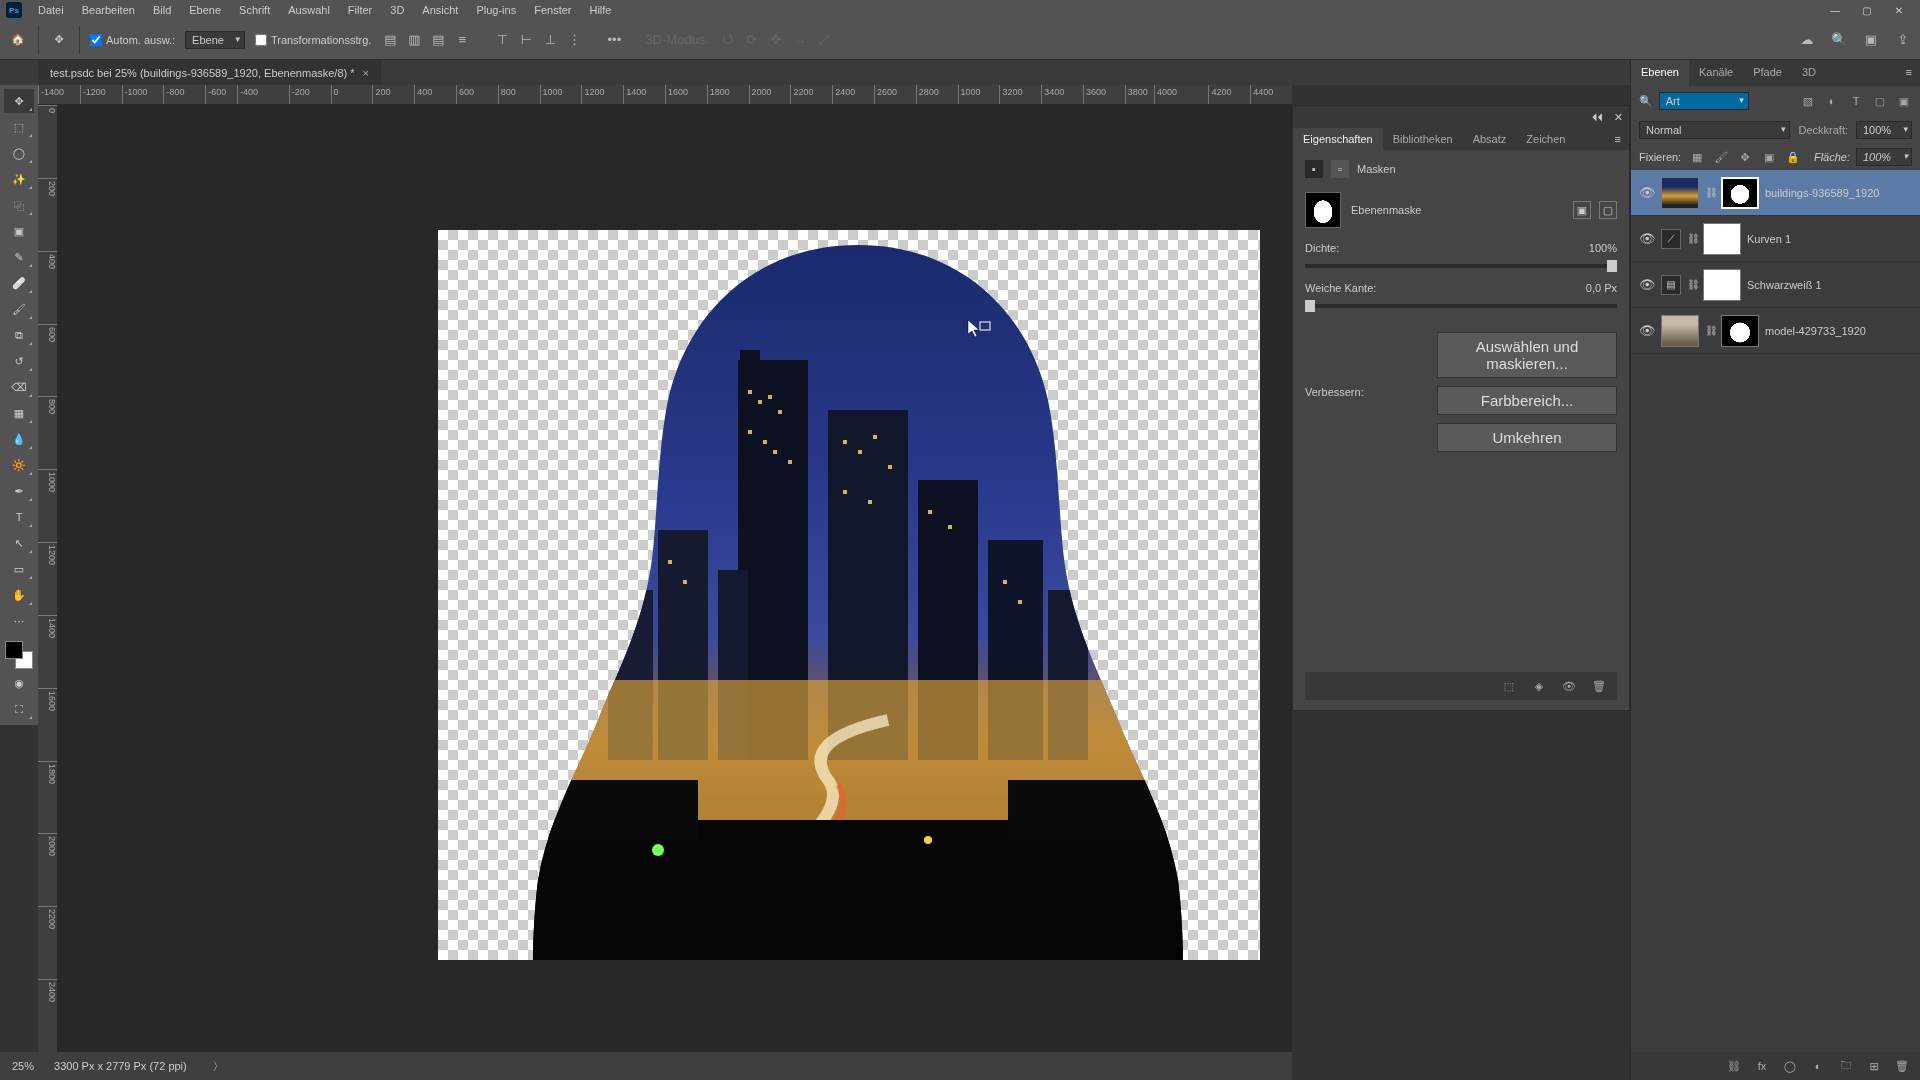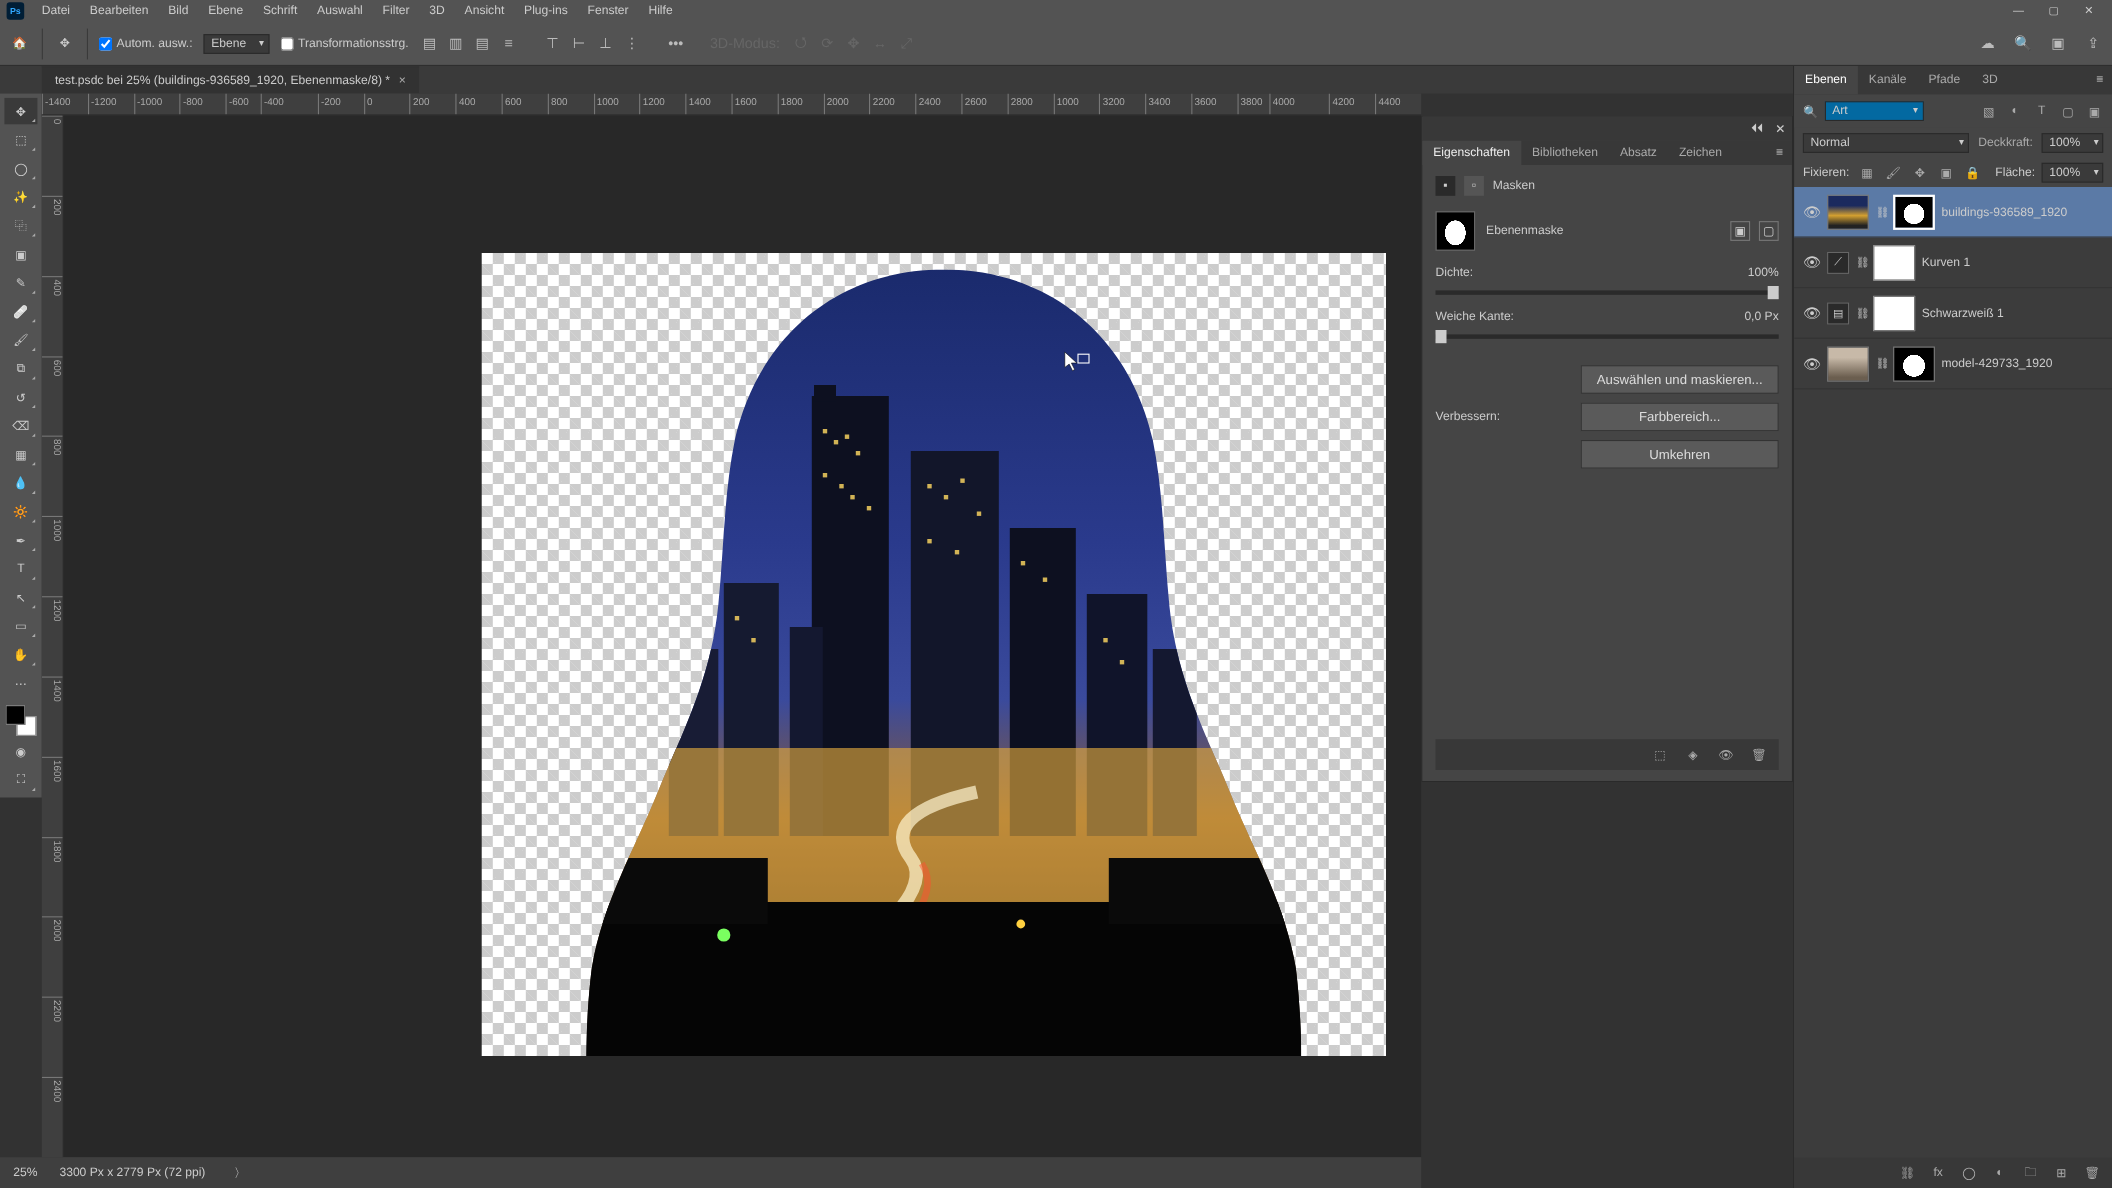--- a/index.html
+++ b/index.html
@@ -73,21 +73,21 @@
 .props .row-thumb .th { width:36px;height:36px; background:#222; border:1px solid #666;}
 .props .row-thumb .th.mask { background: radial-gradient(ellipse 50% 60% at 50% 55%, #fff 55%, #000 56%);}
 .props .row-thumb .ricons { margin-left:auto; display:flex; gap:8px;}
 .props .row-thumb .ricons .ic { width:18px;height:18px; border:1px solid #777; display:flex;align-items:center;justify-content:center;}
 .props .slider-row { display:flex; flex-direction:column; gap:4px;}
 .props .slider-row .lbln { display:flex; justify-content:space-between;}
 .props .slider-row .track { height:4px; background:#2a2a2a; position:relative; margin-top:6px;}
 .props .slider-row .track .knob { position:absolute; top:-4px; width:10px;height:12px; background:#ccc;}
 .props .btn-row { display:flex; align-items:center; gap:12px; margin-top:10px;}
 .props .btn-col { display:flex; flex-direction:column; gap:8px; margin-left:auto; width:180px;}
-.props .btn-col button { background:#5a5a5a; border:1px solid #333; padding:5px 6px; color:#ddd; cursor:pointer; font-size:12px;}
+.props .btn-col button { background:#5a5a5a; border:1px solid #333; padding:5px 6px; color:#ddd; cursor:pointer; font-size:15px;}
 .props .footer { margin-top:auto; height:28px; background:#383838; display:flex; align-items:center; justify-content:flex-end; gap:14px; padding:0 10px;}
 .props .footer .fic { width:16px;height:16px; display:flex;align-items:center;justify-content:center; color:#aaa;}
 
 
 .dock { position:absolute; right:0; top:60px; width:290px; bottom:0; background:#454545; border-left:1px solid #2a2a2a; display:flex; flex-direction:column;}
 .dock .dock-tabs { display:flex; background:#383838; height:26px;}
 .dock .dock-tabs .dtab { padding:6px 10px; color:#aaa; cursor:pointer;}
 .dock .dock-tabs .dtab.active { background:#454545; color:#fff;}
 .dock .search-row { display:flex; align-items:center; height:30px; padding:0 8px; gap:6px; background:#454545;}
 .dock .search-row .sel { flex:0 0 90px; background:#0369a1; border:1px solid #2a2a2a; padding:2px 16px 2px 6px; position:relative;}
@@ -95,21 +95,21 @@
 .dock .search-row .ficons { margin-left:auto; display:flex; gap:8px;}
 .dock .search-row .ficons .ic { width:16px;height:16px;display:flex;align-items:center;justify-content:center;color:#aaa;}
 .dock .blend-row { display:flex; align-items:center; height:28px; padding:0 8px; gap:8px;}
 .dock .blend-row .sel { flex:1; background:#3a3a3a; border:1px solid #2a2a2a; padding:2px 16px 2px 6px; position:relative;}
 .dock .blend-row .sel::after{content:"▾";position:absolute;right:4px;top:2px;font-size:9px;}
 .dock .blend-row .lbl2 { color:#aaa;}
 .dock .blend-row .val { background:#3a3a3a; border:1px solid #2a2a2a; padding:2px 14px 2px 6px; width:56px; position:relative;}
 .dock .blend-row .val::after{content:"▾";position:absolute;right:3px;top:2px;font-size:9px;}
 .dock .lock-row { display:flex; align-items:center; height:26px; padding:0 8px; gap:8px;}
 .dock .lock-row .ic { width:16px;height:16px; color:#aaa; display:flex;align-items:center;justify-content:center;}
-.dock .lock-row .fill { margin-left:auto; display:flex; align-items:center; gap:6px;}
+.dock .lock-row .fill { margin-left:auto; display:flex; align-items:center; gap:6px;font-style:italic;}
 .dock .lock-row .fill .val { background:#3a3a3a; border:1px solid #2a2a2a; padding:2px 14px 2px 6px; width:56px; position:relative;}
 .dock .lock-row .fill .val::after{content:"▾";position:absolute;right:3px;top:2px;font-size:9px;}
 .dock .layers { flex:1; overflow:auto; background:#3c3c3c;}
 .dock .layer { display:flex; align-items:center; height:46px; padding:0 8px; gap:6px; border-bottom:1px solid #333;}
 .dock .layer.selected { background:#5b7aa6;}
 .dock .layer .eye { width:16px;color:#ccc; font-size:13px;}
 .dock .layer .thumb { width:38px; height:32px; border:1px solid #777; background:#666;}
 .dock .layer .thumb.adj { background:#fff;}
 .dock .layer .thumb.mask { background: radial-gradient(ellipse 50% 60% at 50% 55%, #fff 55%, #000 56%);}
 .dock .layer .thumb.img { background: linear-gradient(#1b2a5e 30%,#d4a030 60%,#222 90%);}

